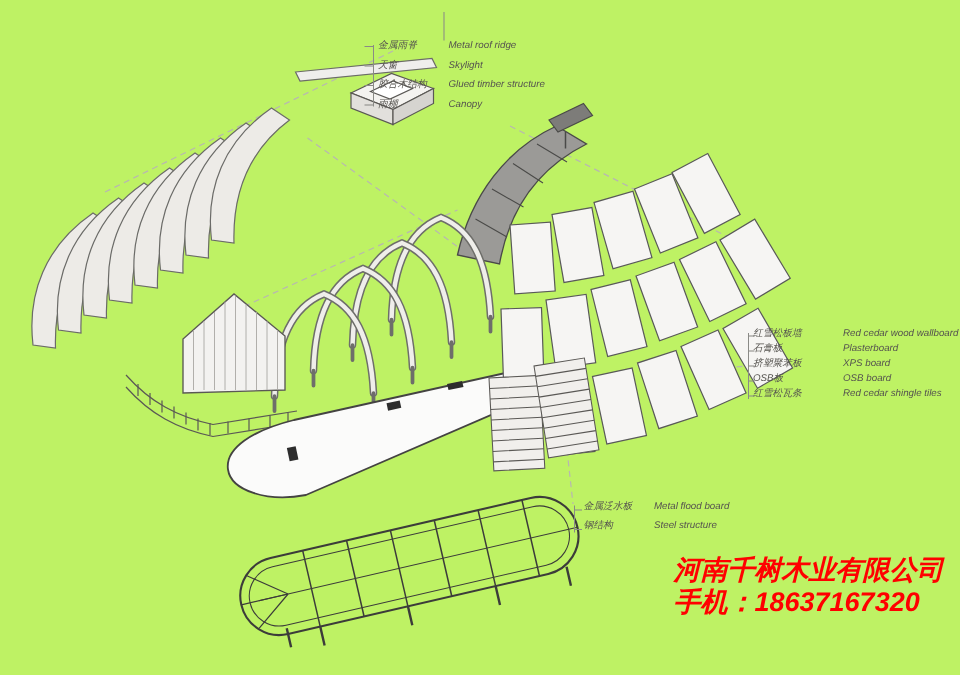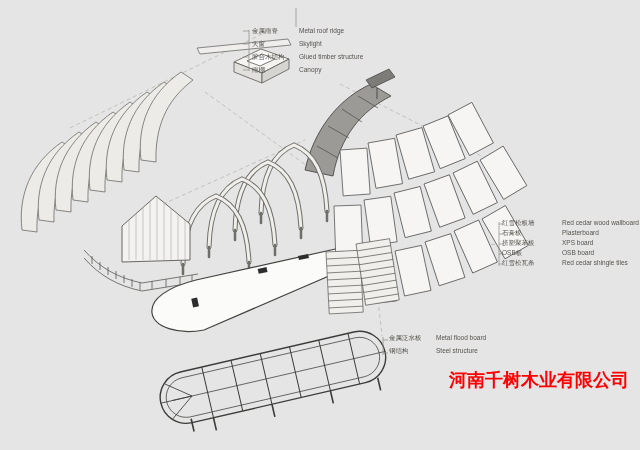--- a/index.html
+++ b/index.html
@@ -1,17 +1,17 @@
 <!DOCTYPE html>
 <html><head>
 <meta charset="utf-8">
 <style>
   html,body{margin:0;padding:0;background:#fff;}
-  .canvas{position:relative;width:640px;height:450px;background:#e5e5e5;overflow:hidden;
-          font-family:"Liberation Sans",sans-serif;}
+  .canvas{position:relative;width:640px;height:450px;background:#bef264;overflow:hidden;
+          font-family:"Liberation Sans",sans-serif;font-style:italic;}
   .diagram-svg{position:absolute;left:0;top:0;}
   .lbl{position:absolute;color:#55534f;font-size:6.5px;line-height:7px;}
   .lbl .row{display:flex;margin-bottom:6px;white-space:nowrap;}
   .top-labels{left:252px;top:27px;}
   .top-labels .zh{width:47px;}
   .right-labels{left:502px;top:219px;}
   .right-labels .row{margin-bottom:3px;}
   .right-labels .zh{width:60px;}
   .bottom-labels{left:389px;top:334px;}
   .bottom-labels .zh{width:47px;}
@@ -221,15 +221,16 @@
       <span class="en">Metal flood board</span>
     </div>
     <div class="row">
       <span class="zh">钢结构</span>
       <span class="en">Steel structure</span>
     </div>
   </div>
 
   <div class="contact">
     <div>河南千树木业有限公司</div>
+    <div>手机：18637167320</div>
   </div>
 
 </div>
 
 </body></html>

